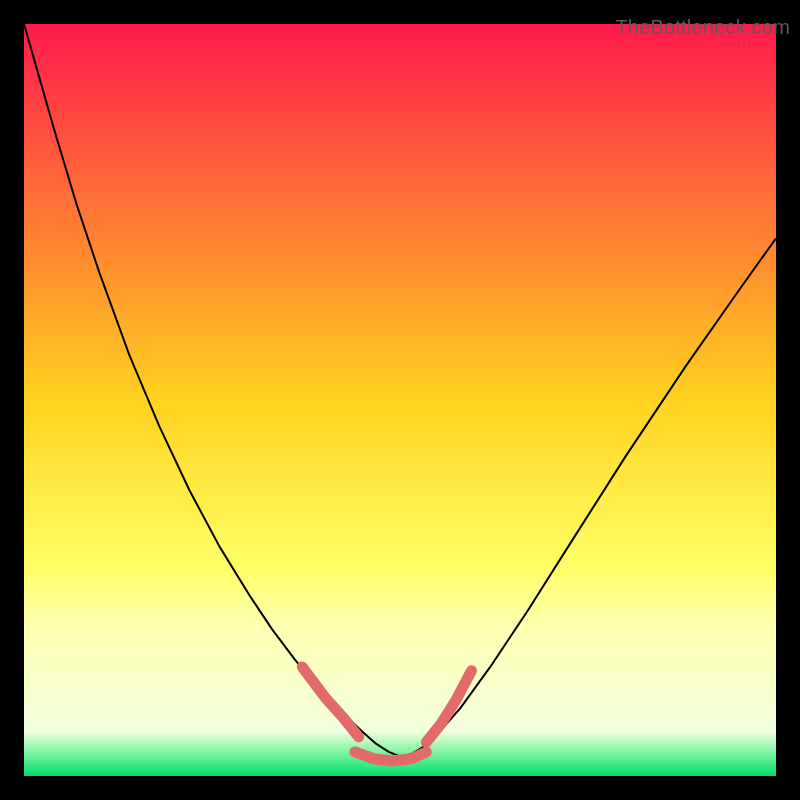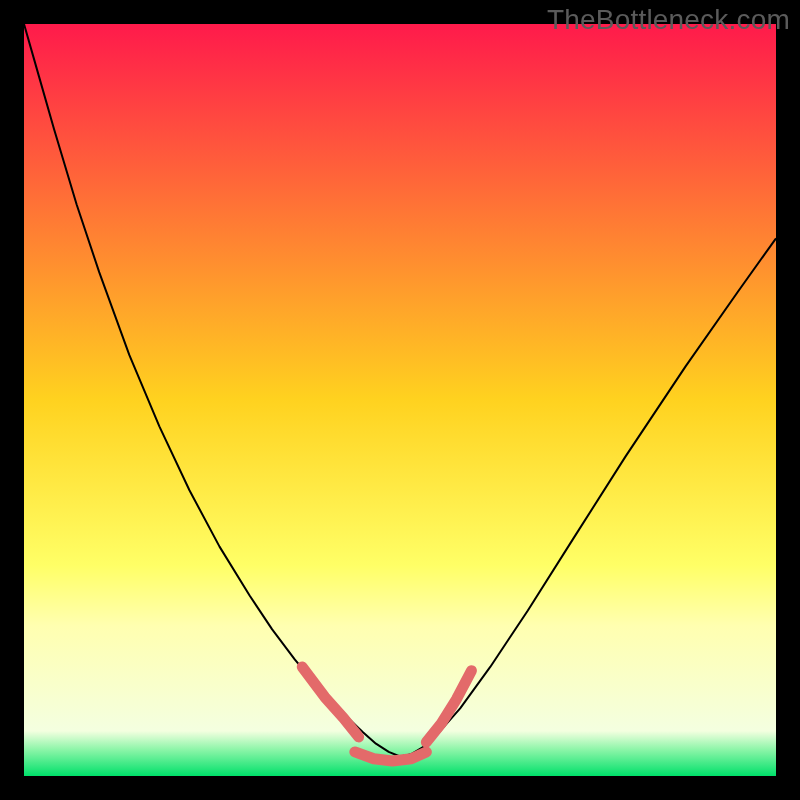--- a/index.html
+++ b/index.html
@@ -14,24 +14,24 @@
   #stage {
     position: relative;
     width: 800px;
     height: 800px;
   }
   svg {
     display: block;
   }
   #watermark {
     position: absolute;
-    top: 4px;
+    top: 16px;
     right: 10px;
     color: #5b5b5b;
-    font-size: 28px;
+    font-size: 20px;
     font-weight: 400;
     letter-spacing: 0.2px;
     user-select: none;
   }
 </style>
 </head>
 <body>
 
 <div id="stage">
   <svg id="chart-svg" width="800" height="800">

